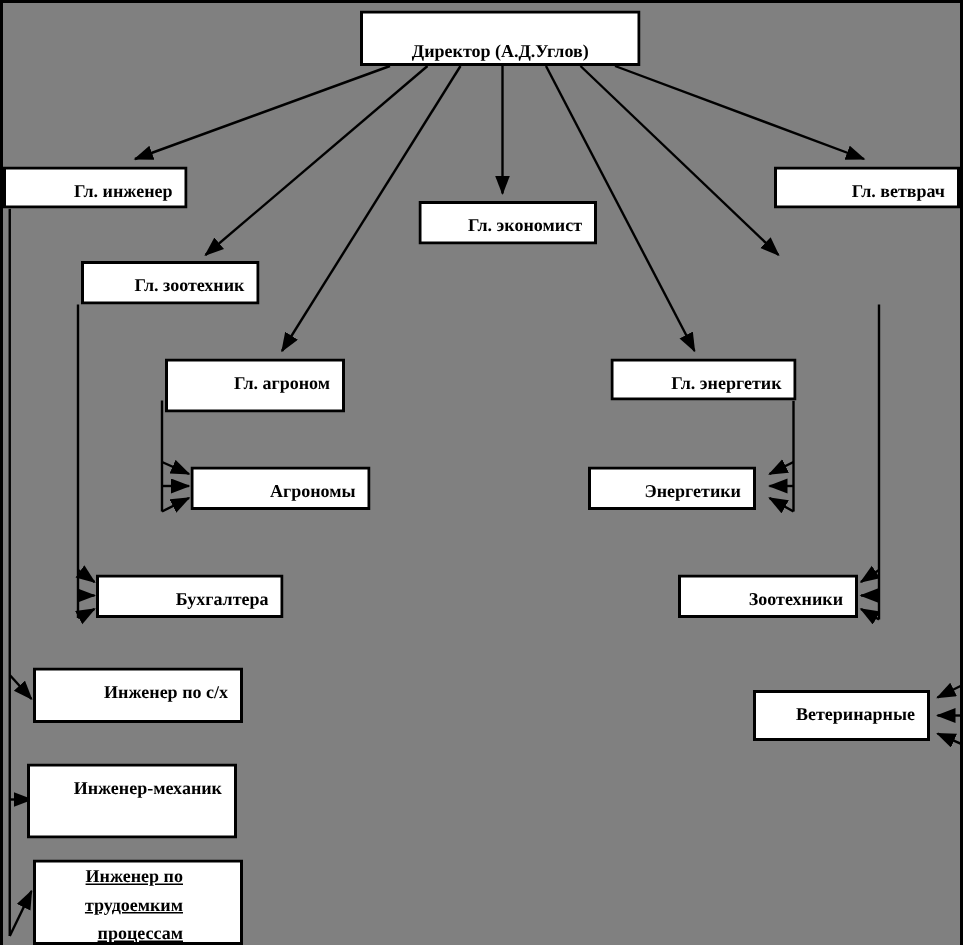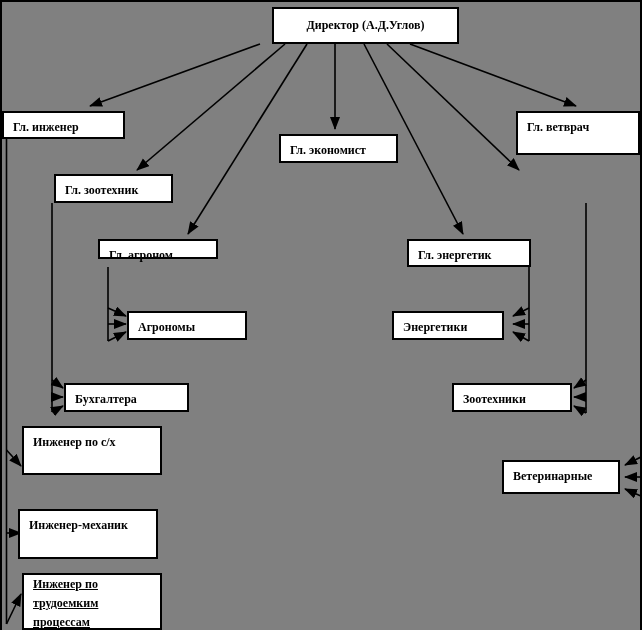--- a/index.html
+++ b/index.html
@@ -18,25 +18,25 @@
   .node{
     position:absolute;
     background:#ffffff;
     border:2px solid #000000;
     box-sizing:border-box;
     color:#000000;
     font-weight:bold;
     font-size:12px;
     line-height:1.35;
     padding:6px 8px 2px 9px;
-    text-align:left;
+    text-align:right;
   }
   .node.center{
-    display:flex;align-items:center;justify-content:center;
-    text-align:center;padding:0 4px;margin-left:32px;
+    display:flex;align-items:flex-end;justify-content:center;
+    text-align:center;padding:0 4px;
   }
   .node.wrap3{padding-right:38px;line-height:1.6;padding-top:0;text-decoration:underline;}
 </style>
 </head>
 <body>
 
 <div class="canvas">
 
   <svg class="connectors" width="642" height="630" viewBox="0 0 642 630" xmlns="http://www.w3.org/2000/svg">
     <defs>
@@ -91,30 +91,30 @@
   </div>
 
   <div class="node" style="left:0px;top:109px;width:123px;height:28px">
     <span>Гл. инженер</span>
   </div>
 
   <div class="node" style="left:277px;top:132px;width:119px;height:29px">
     <span>Гл. экономист</span>
   </div>
 
-  <div class="node" style="left:514px;top:109px;width:124px;height:44px">
+  <div class="node" style="left:514px;top:109px;width:124px;height:28px">
     <span>Гл. ветврач</span>
   </div>
 
   <div class="node" style="left:52px;top:172px;width:119px;height:29px">
     <span>Гл. зоотехник</span>
   </div>
 
 
-  <div class="node" style="left:96px;top:237px;width:120px;height:20px">
+  <div class="node" style="left:108px;top:237px;width:120px;height:36px">
     <span>Гл. агроном</span>
   </div>
 
   <div class="node" style="left:405px;top:237px;width:124px;height:28px">
     <span>Гл. энергетик</span>
   </div>
 
   <div class="node" style="left:125px;top:309px;width:120px;height:29px">
     <span>Агрономы</span>
   </div>
@@ -124,21 +124,21 @@
   </div>
 
   <div class="node" style="left:62px;top:381px;width:125px;height:29px">
     <span>Бухгалтера</span>
   </div>
 
   <div class="node" style="left:450px;top:381px;width:120px;height:29px">
     <span>Зоотехники</span>
   </div>
 
-  <div class="node" style="left:20px;top:424px;width:140px;height:49px">
+  <div class="node" style="left:20px;top:443px;width:140px;height:37px">
     <span>Инженер по с/х</span>
   </div>
 
   <div class="node" style="left:500px;top:458px;width:118px;height:34px">
     <span>Ветеринарные</span>
   </div>
 
   <div class="node" style="left:16px;top:507px;width:140px;height:50px">
     <span>Инженер-механик</span>
   </div>

